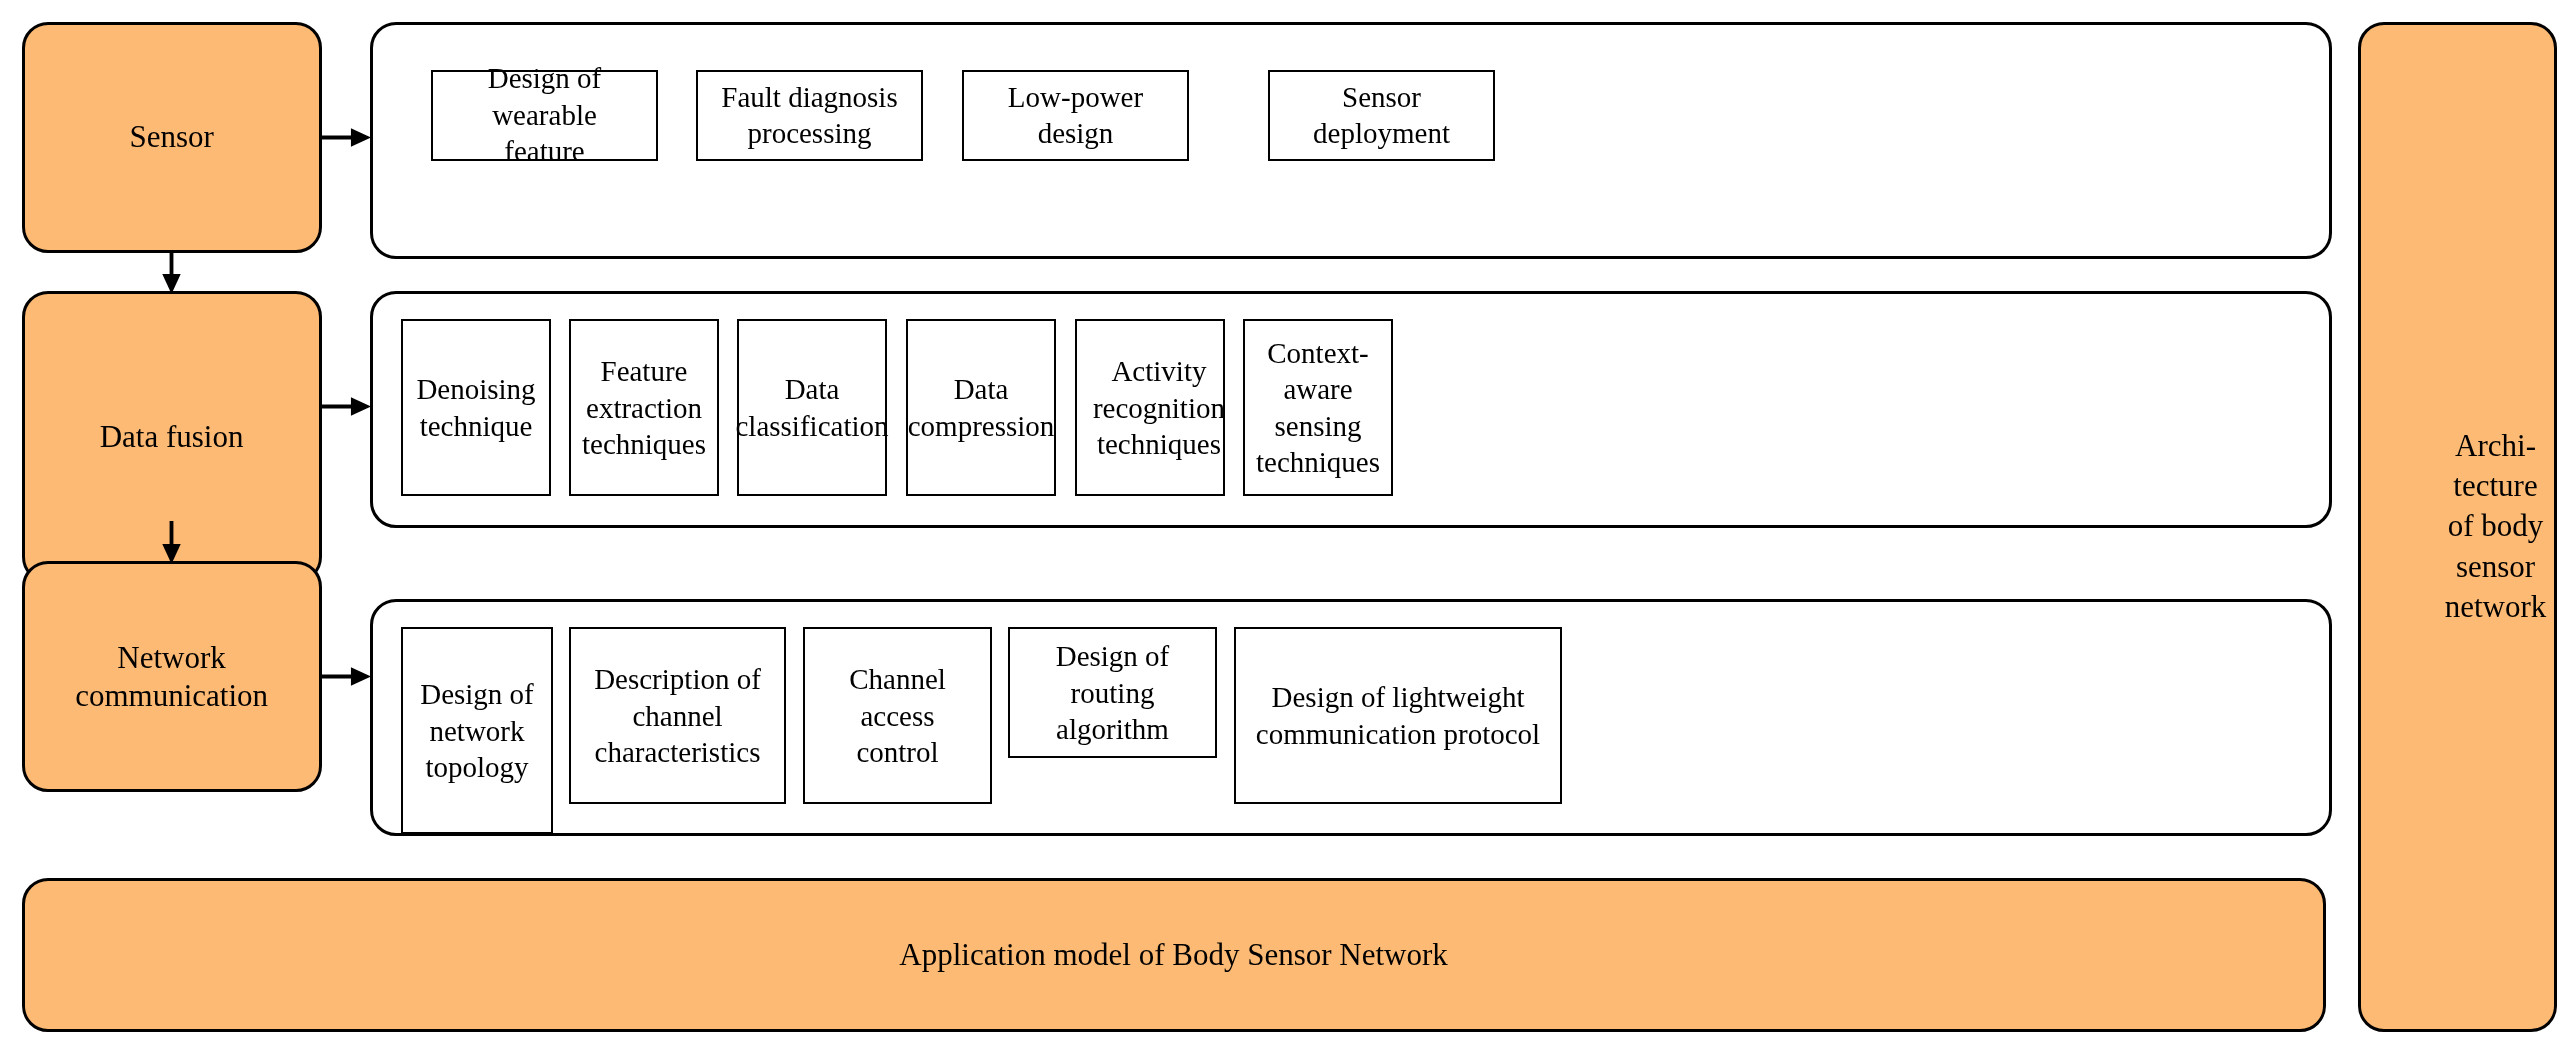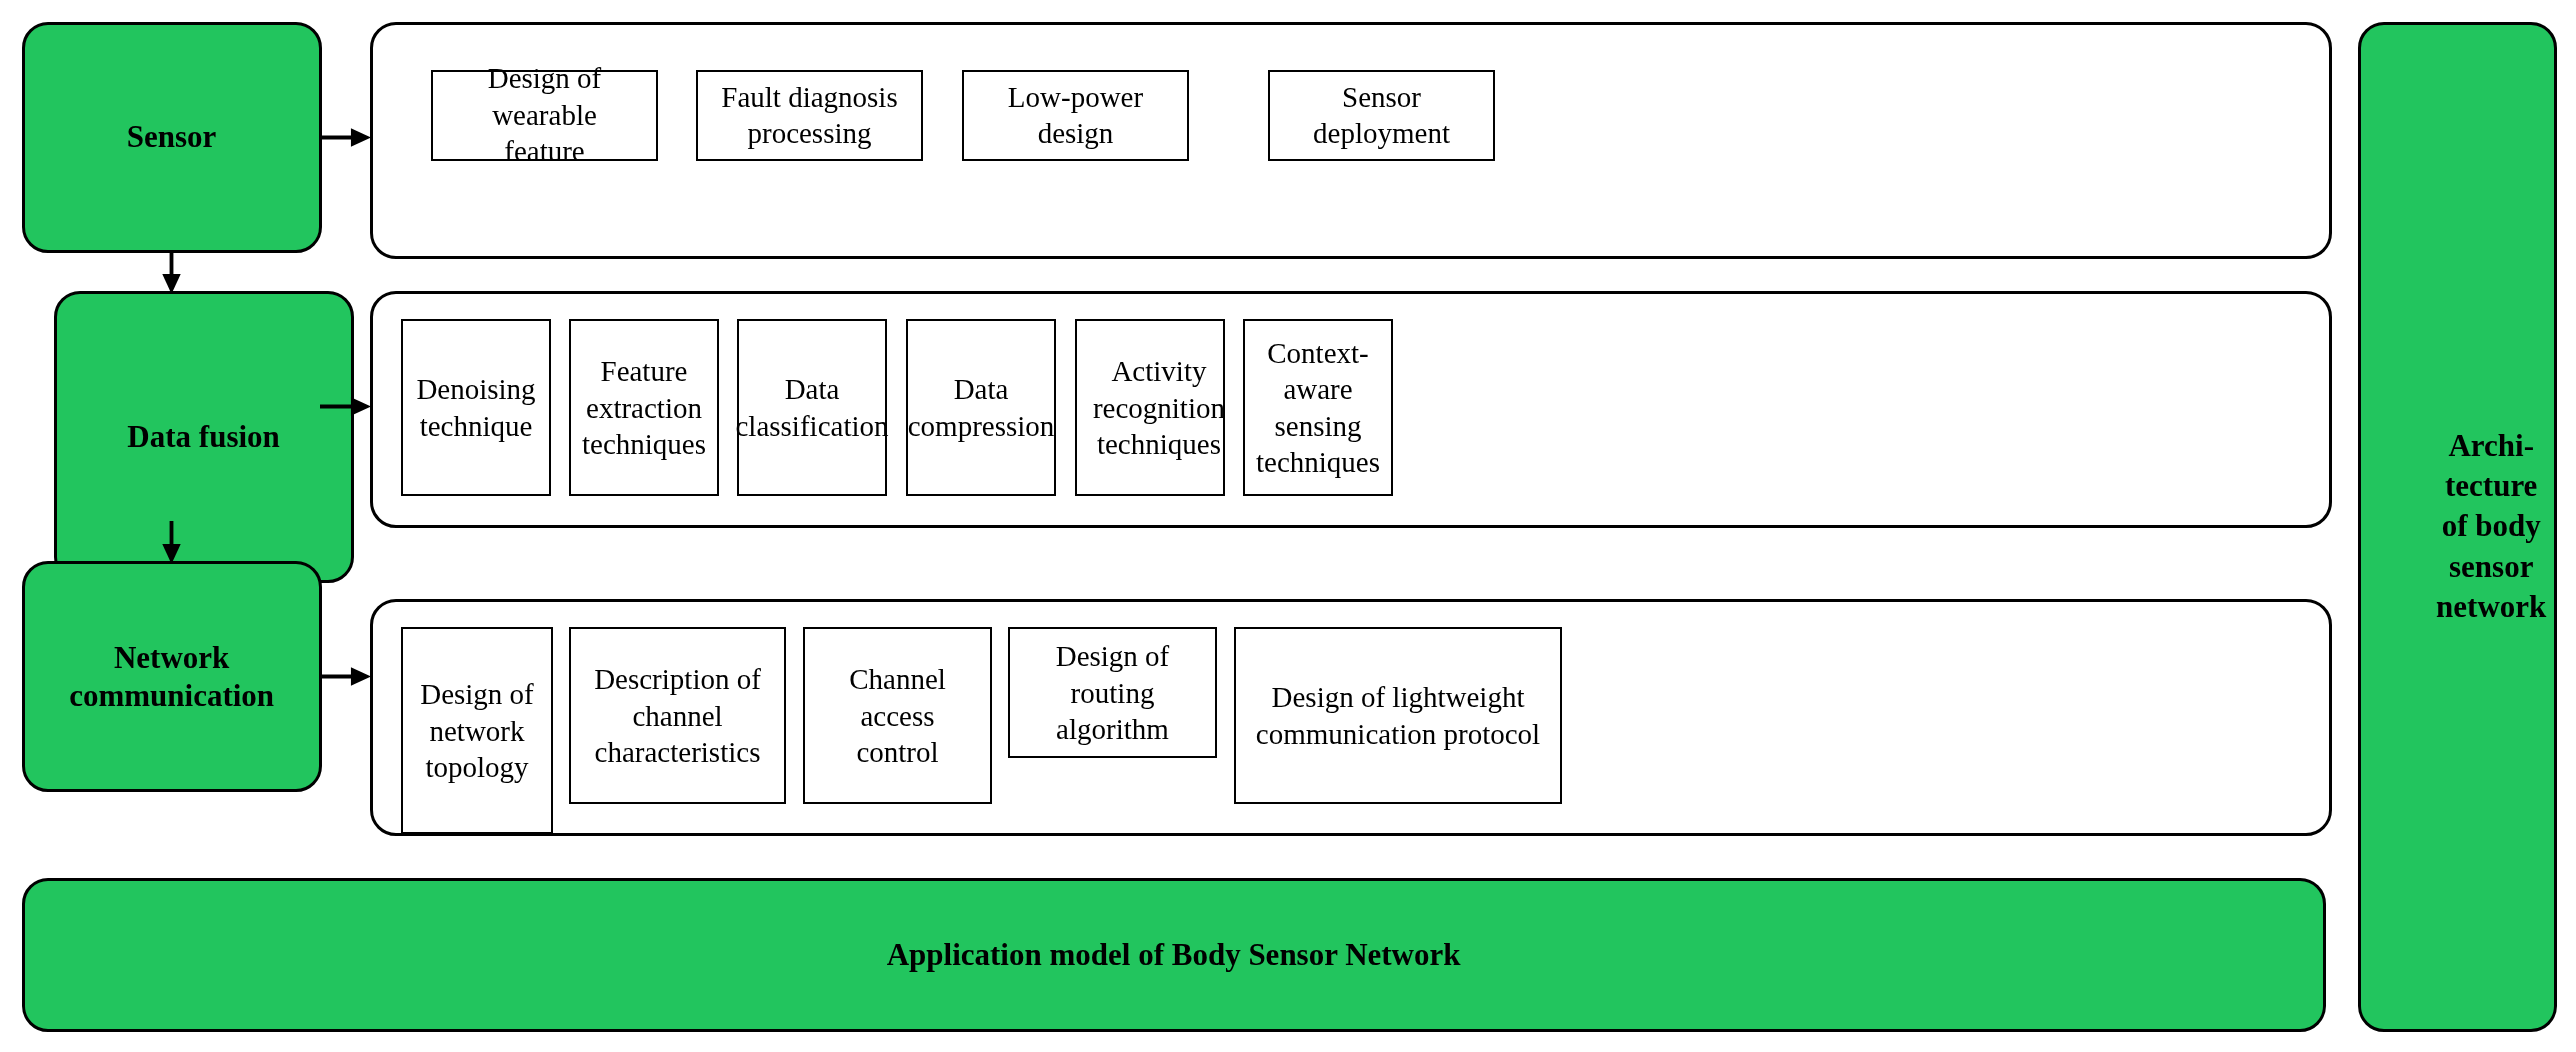--- a/index.html
+++ b/index.html
@@ -16,26 +16,25 @@
     width: 2576px;
     height: 1053px;
     background: #ffffff;
     overflow: hidden;
   }
 
   
   .node {
     position: absolute;
     box-sizing: border-box;
-    background: #22c55e;
+    background: #fdba74;
     display: flex;
     align-items: center;
     justify-content: center;
     text-align: center;
-    font-weight: bold;
   }
 
   
   .stage {
     border: 3.1px solid #000000;
     border-radius: 26px;
     font-size: 31px;
     line-height: 1.22;
     padding: 0 10.8px;
   }
@@ -98,21 +97,21 @@
 </style>
 </head>
 <body>
 
 <div id="canvas">
 
   <div class="node stage" style="left:21.6px; top:21.6px; width:300px; height:231px;">
     <span>Sensor</span>
   </div>
 
-  <div class="node stage" style="left:21.6px; top:291px; width:300px; height:292px;margin-left:32px;">
+  <div class="node stage" style="left:21.6px; top:291px; width:300px; height:292px;">
     <span style="white-space:pre-line;">Data fusion</span>
   </div>
 
   <div class="node stage" style="left:21.6px; top:561px; width:300px; height:231px;">
     <span style="white-space:pre-line;">Network
 communication</span>
   </div>
 
   <div class="arrow" style="left:156px; top:251px; width:31px; height:43px;">
     <svg width="31" height="43" viewBox="0 0 40 56">

